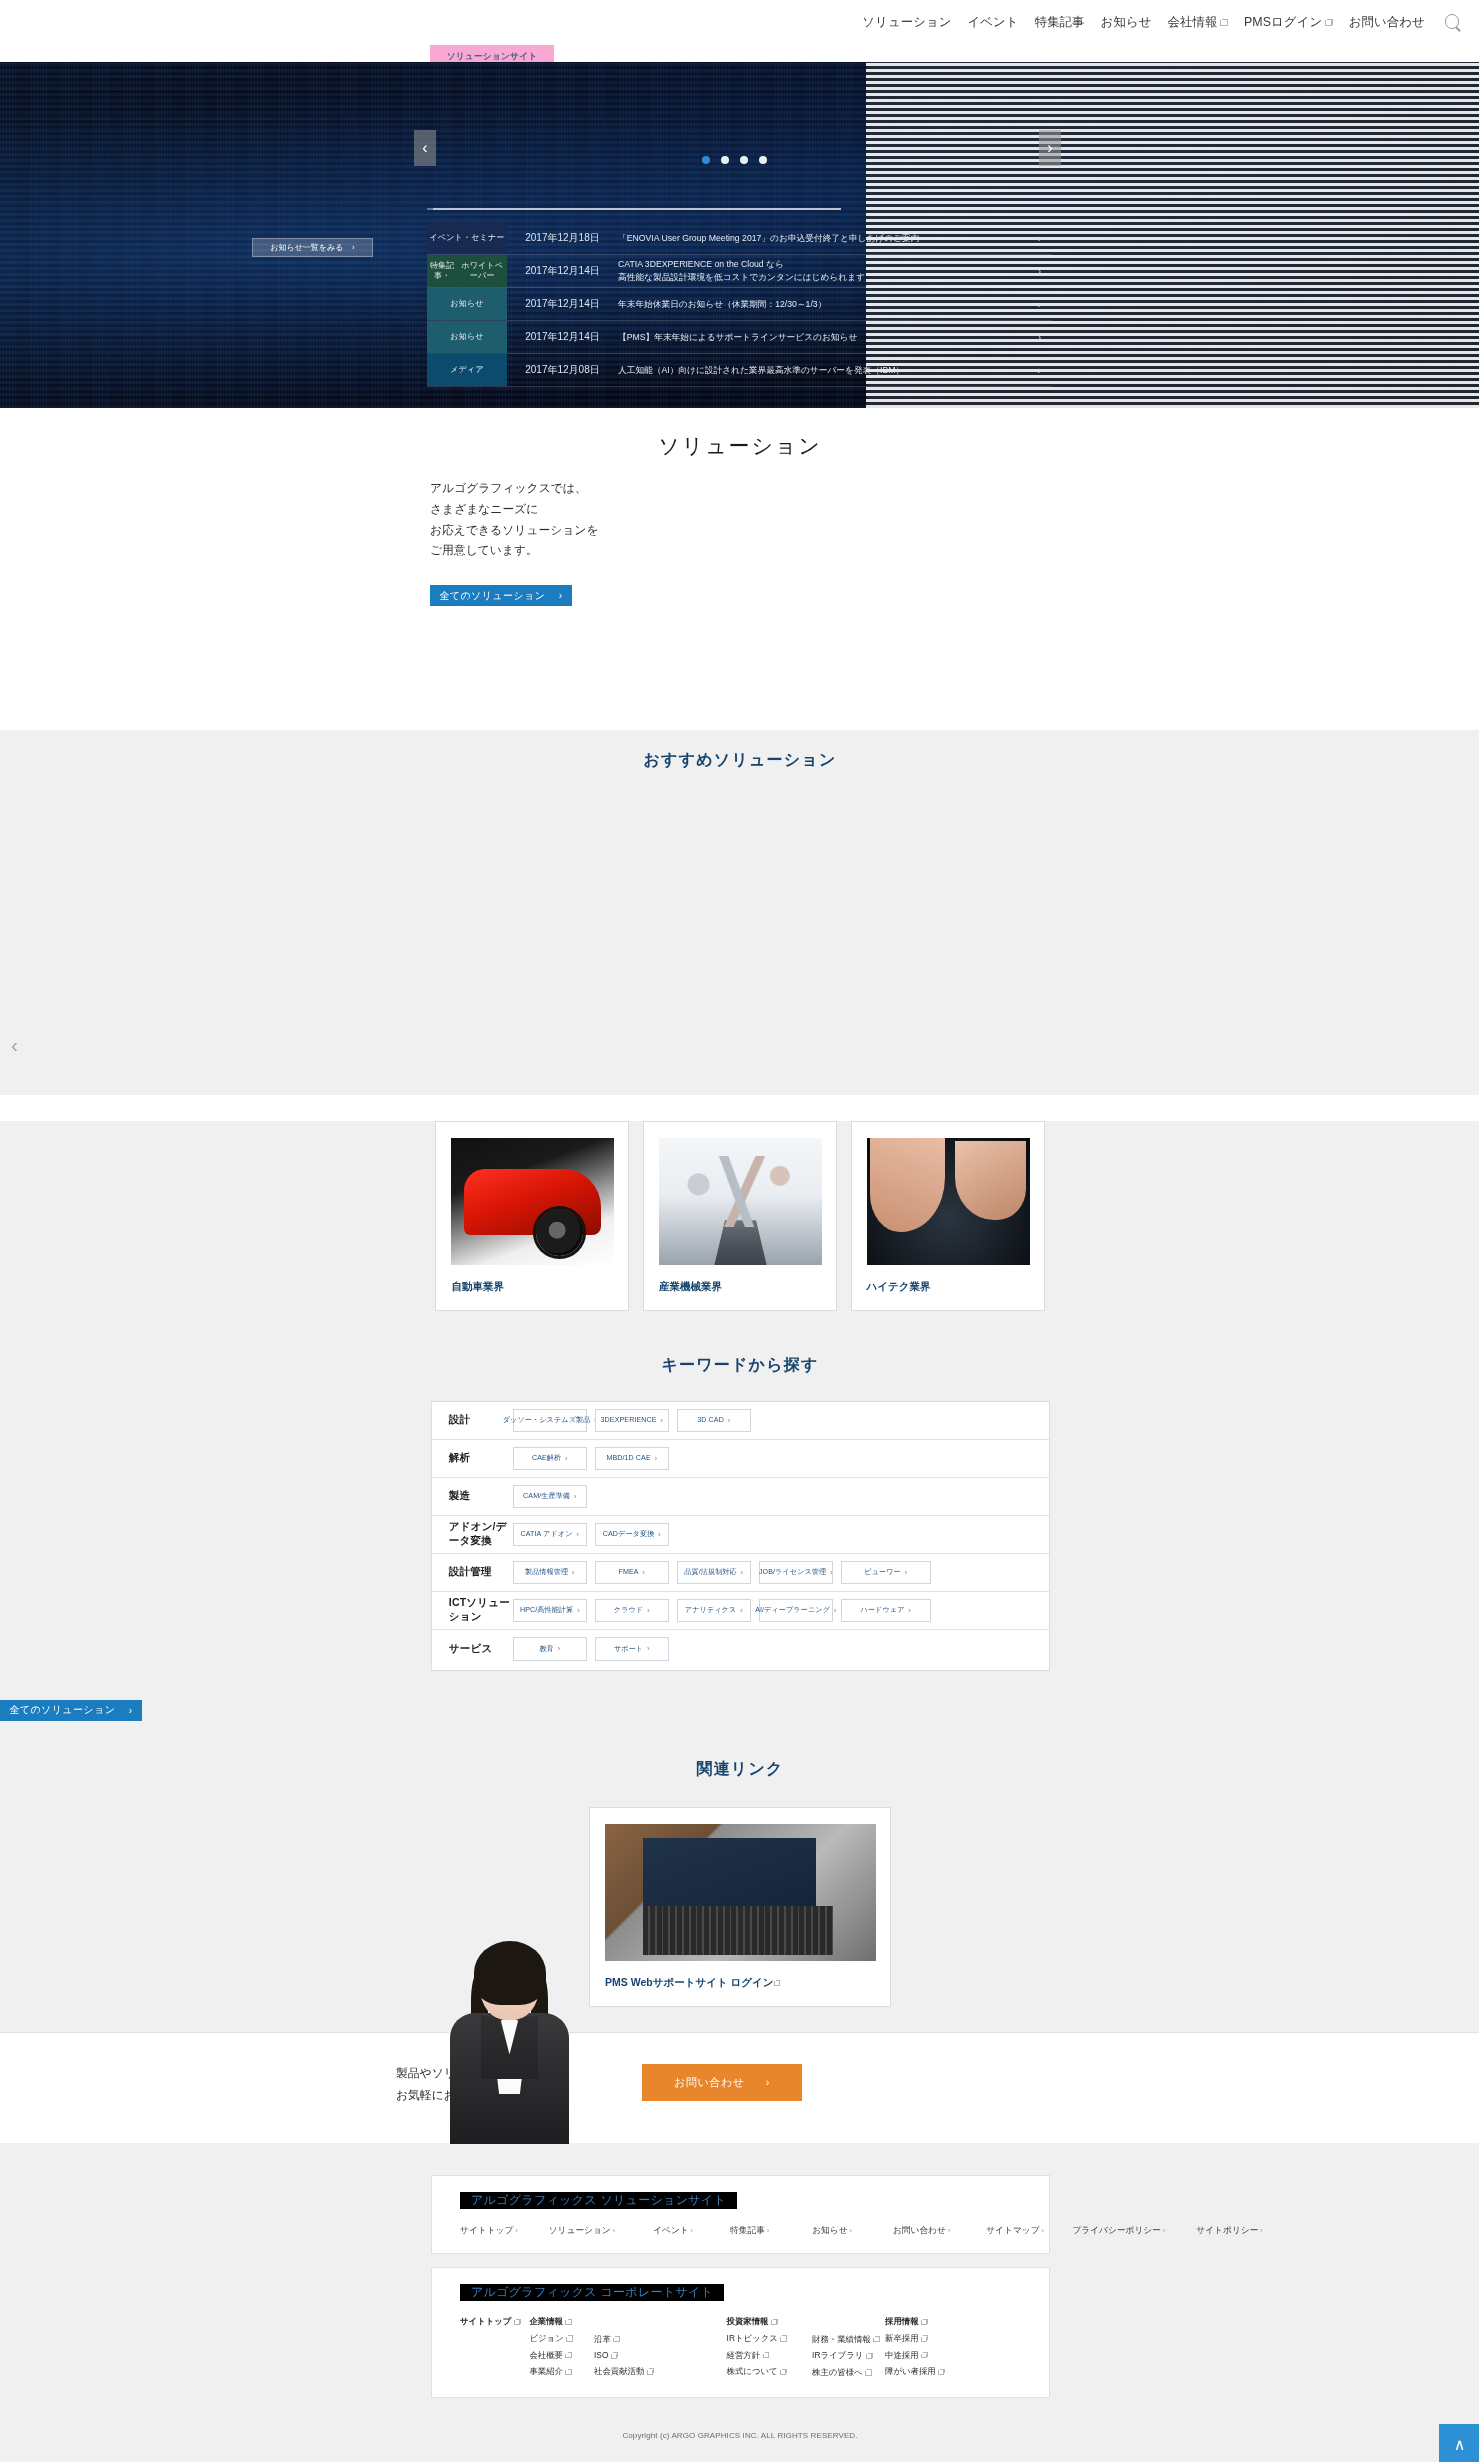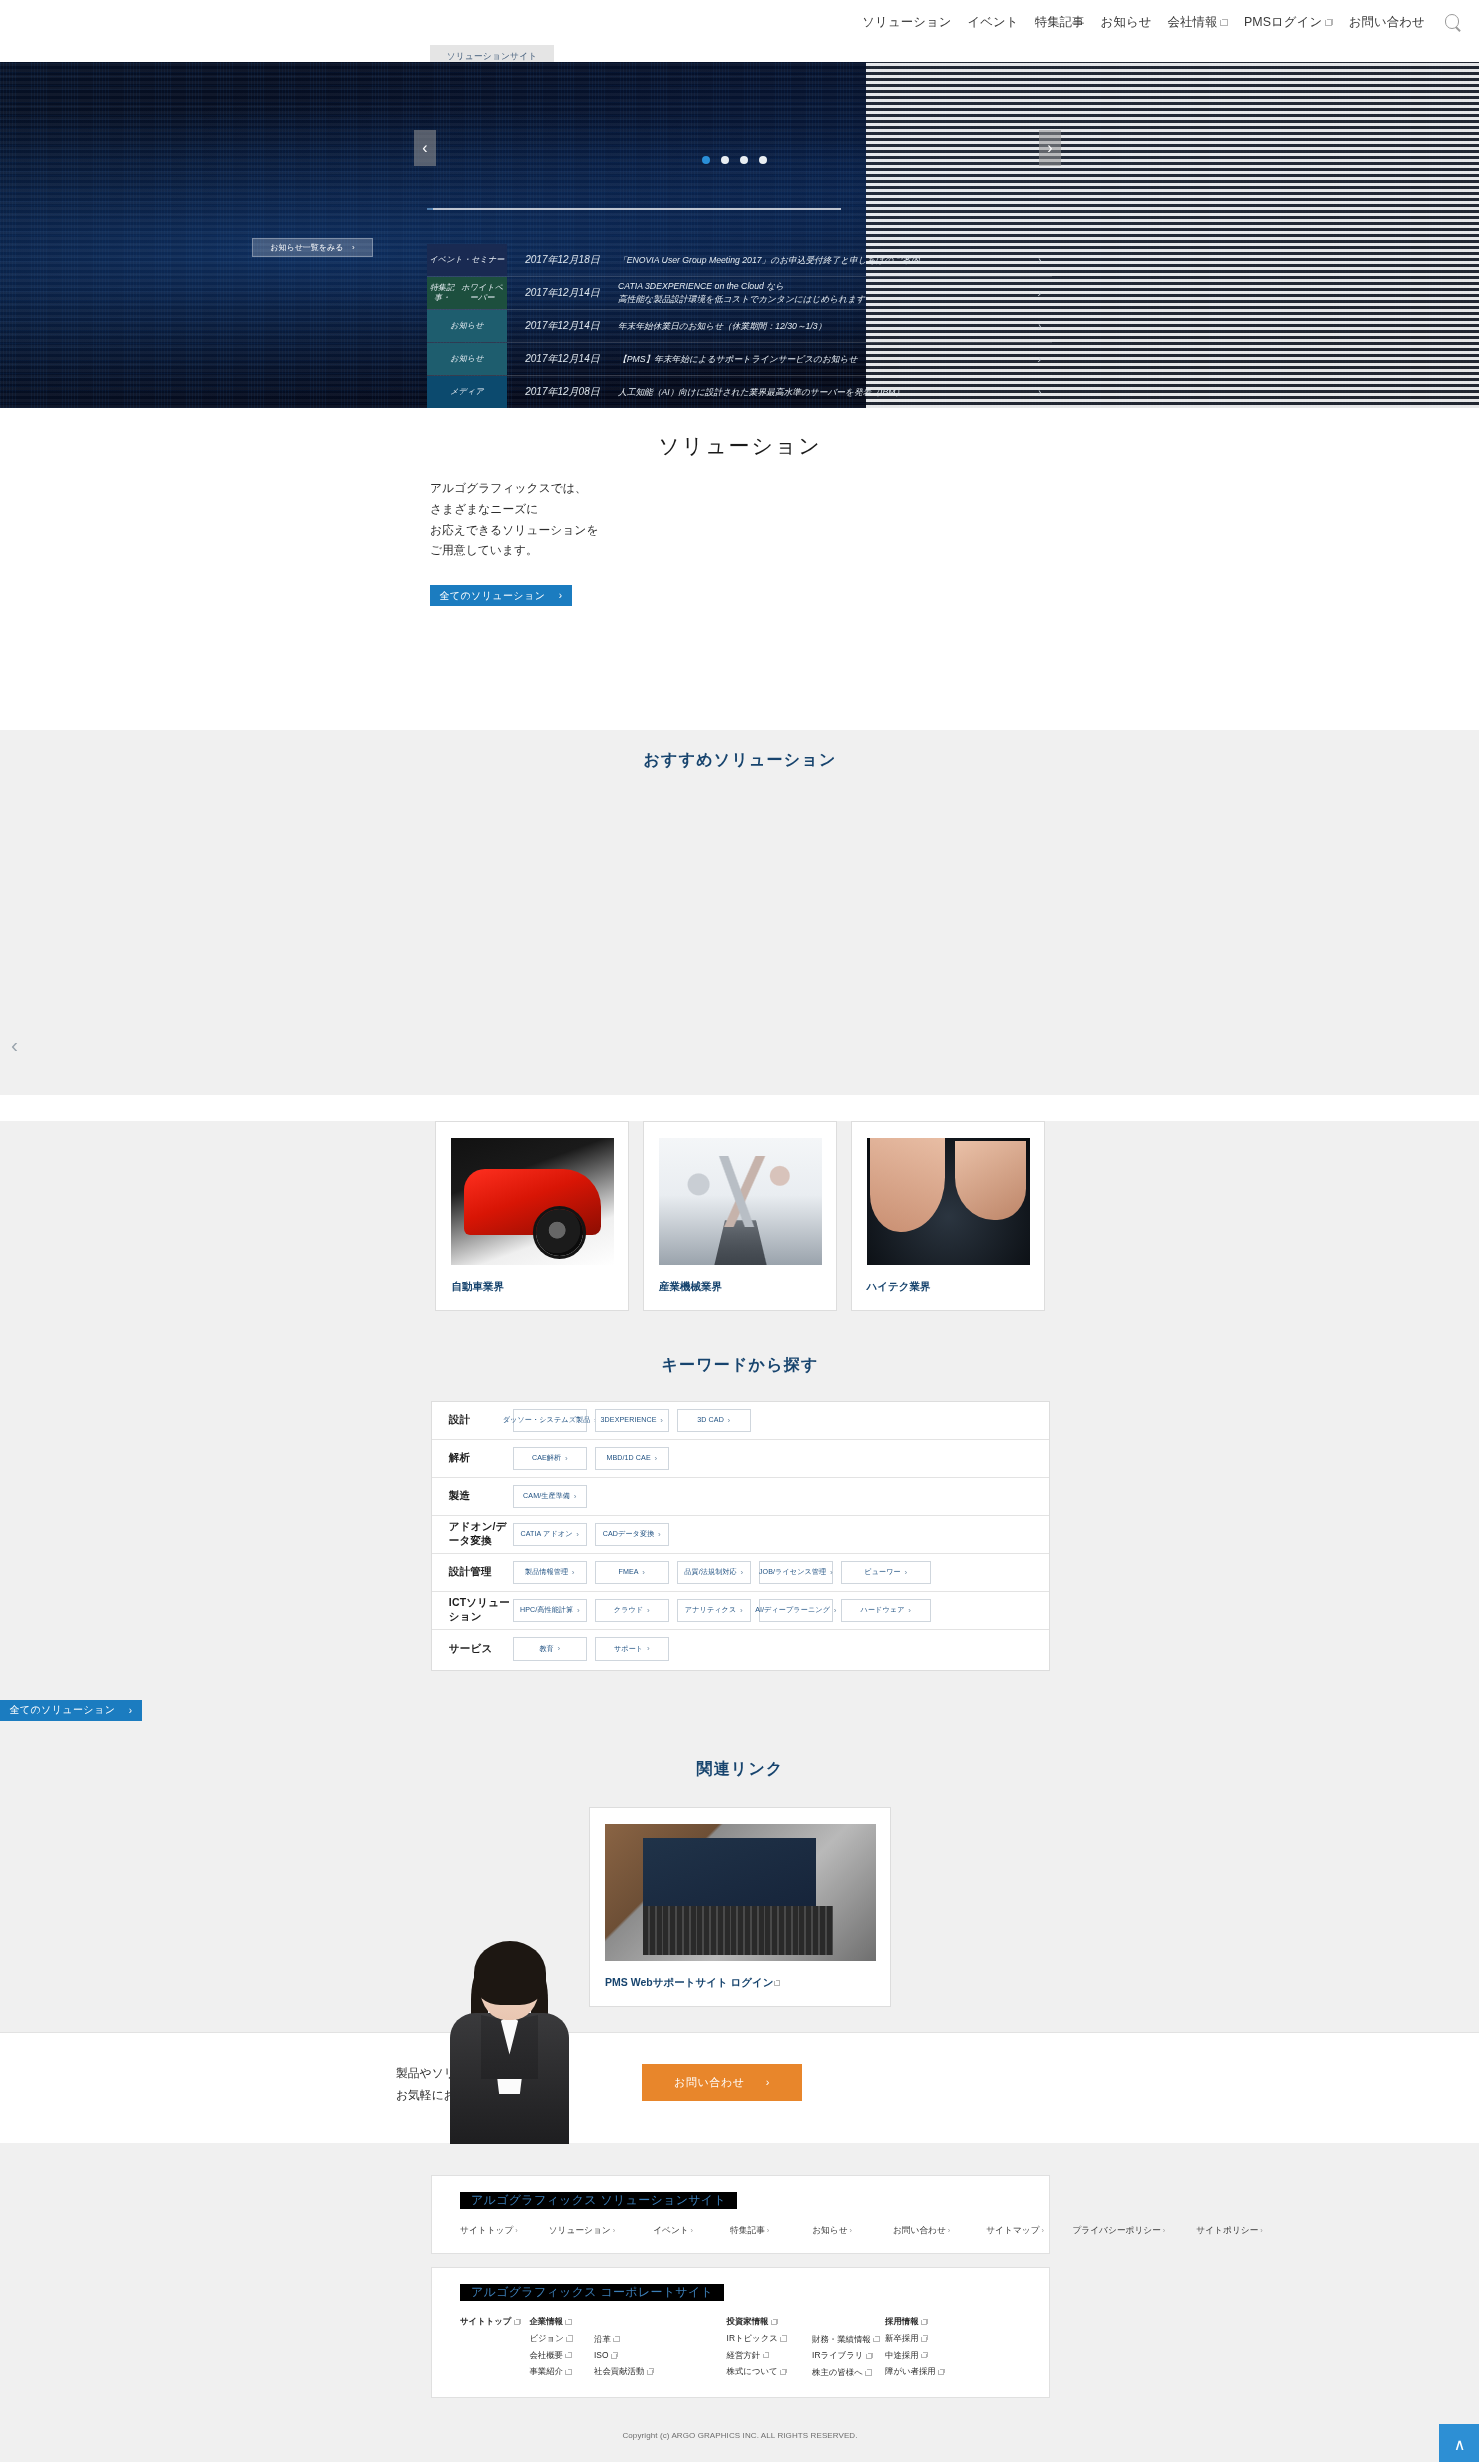--- a/index.html
+++ b/index.html
@@ -26,22 +26,22 @@
   .ext::before { content:""; position:absolute; left:0; bottom:0; width:5.6px; height:5px; border:0.9px solid #7a7a7a; border-top:none; }
   .ext::after  { content:""; position:absolute; right:0; top:0; width:5px; height:5px; border:0.9px solid #7a7a7a; border-bottom:none; border-left:none; }
   .srch-ic { width:18.6px; height:18.6px; margin-left:10px; position:relative; }
   .srch-ic::before { content:""; position:absolute; left:1.9px; top:1.2px; width:12.4px; height:12.4px; border:1.4px solid #9a9a9a; border-radius:50%; }
   .srch-ic::after  { content:""; position:absolute; left:13px; top:13px; width:5.6px; height:1.5px; background:#9a9a9a; transform:rotate(45deg); transform-origin:left center; }
 
   
   .bcrumb-row { height:17.3px; position:relative; background:#fff; }
   .bcrumb {
     position:absolute; left:430px; top:0; width:124px; height:24px;
-    background:#e5e5e5; color:#46607d; font-size:8.7px; display:flex;
-    align-items:center; justify-content:center; letter-spacing:0.2px;
+    background:#f9a8d4; color:#46607d; font-size:8.7px; display:flex;
+    align-items:center; justify-content:center; letter-spacing:0.2px;font-weight:bold;
   }
 
   
   .hero {
     position:relative; width:1480px; height:346px; overflow:hidden;
     background:#04080f;
   }
   .hero-bg {
     position:absolute; inset:0;
     background:
@@ -67,21 +67,21 @@
   }
   .hero-arrow.l { left:414px; }
   .hero-arrow.r { left:1039px; }
   .hero-dots { position:absolute; left:702px; top:94px; display:flex; gap:11px; }
   .hero-dots i { width:8px; height:8px; border-radius:50%; background:#e9eef2; display:block; }
   .hero-dots i.on { background:#2a8fd8; }
   .hero-line { position:absolute; left:433px; top:146px; width:408px; height:1.9px; background:rgba(255,255,255,.72); }
   .hero-line::before { content:""; position:absolute; left:-6.2px; top:0; width:6.2px; height:1.9px; background:rgba(120,180,230,.6); }
 
   
-  .news { position:absolute; left:427px; top:182px; width:625px;font-style:italic; }
+  .news { position:absolute; left:427px; top:160px; width:625px; }
   .news-row { display:flex; align-items:stretch; border-bottom:0.6px solid rgba(255,255,255,.16); min-height:33px; }
   .news-cat {
     width:80px; flex:0 0 80px; display:flex; align-items:center; justify-content:center;
     color:#e8eef4; font-size:8px; letter-spacing:0.2px; text-align:center; line-height:1.35;
   }
   .news-date { width:111px; flex:0 0 111px; display:flex; align-items:center; justify-content:center; color:#dfe7ee; font-size:10px; }
   .news-ttl { flex:1 1 auto; display:flex; align-items:center; color:#e4ebf1; font-size:8.7px; line-height:1.5; padding-right:18.6px; }
   .news-ch { width:25px; flex:0 0 25px; display:flex; align-items:center; justify-content:center; color:#cfd8e0; font-size:10.5px; }
   .news-more {
     position:absolute; left:252px; top:176px; width:121px; height:18.6px; background:rgba(255,255,255,.22);

